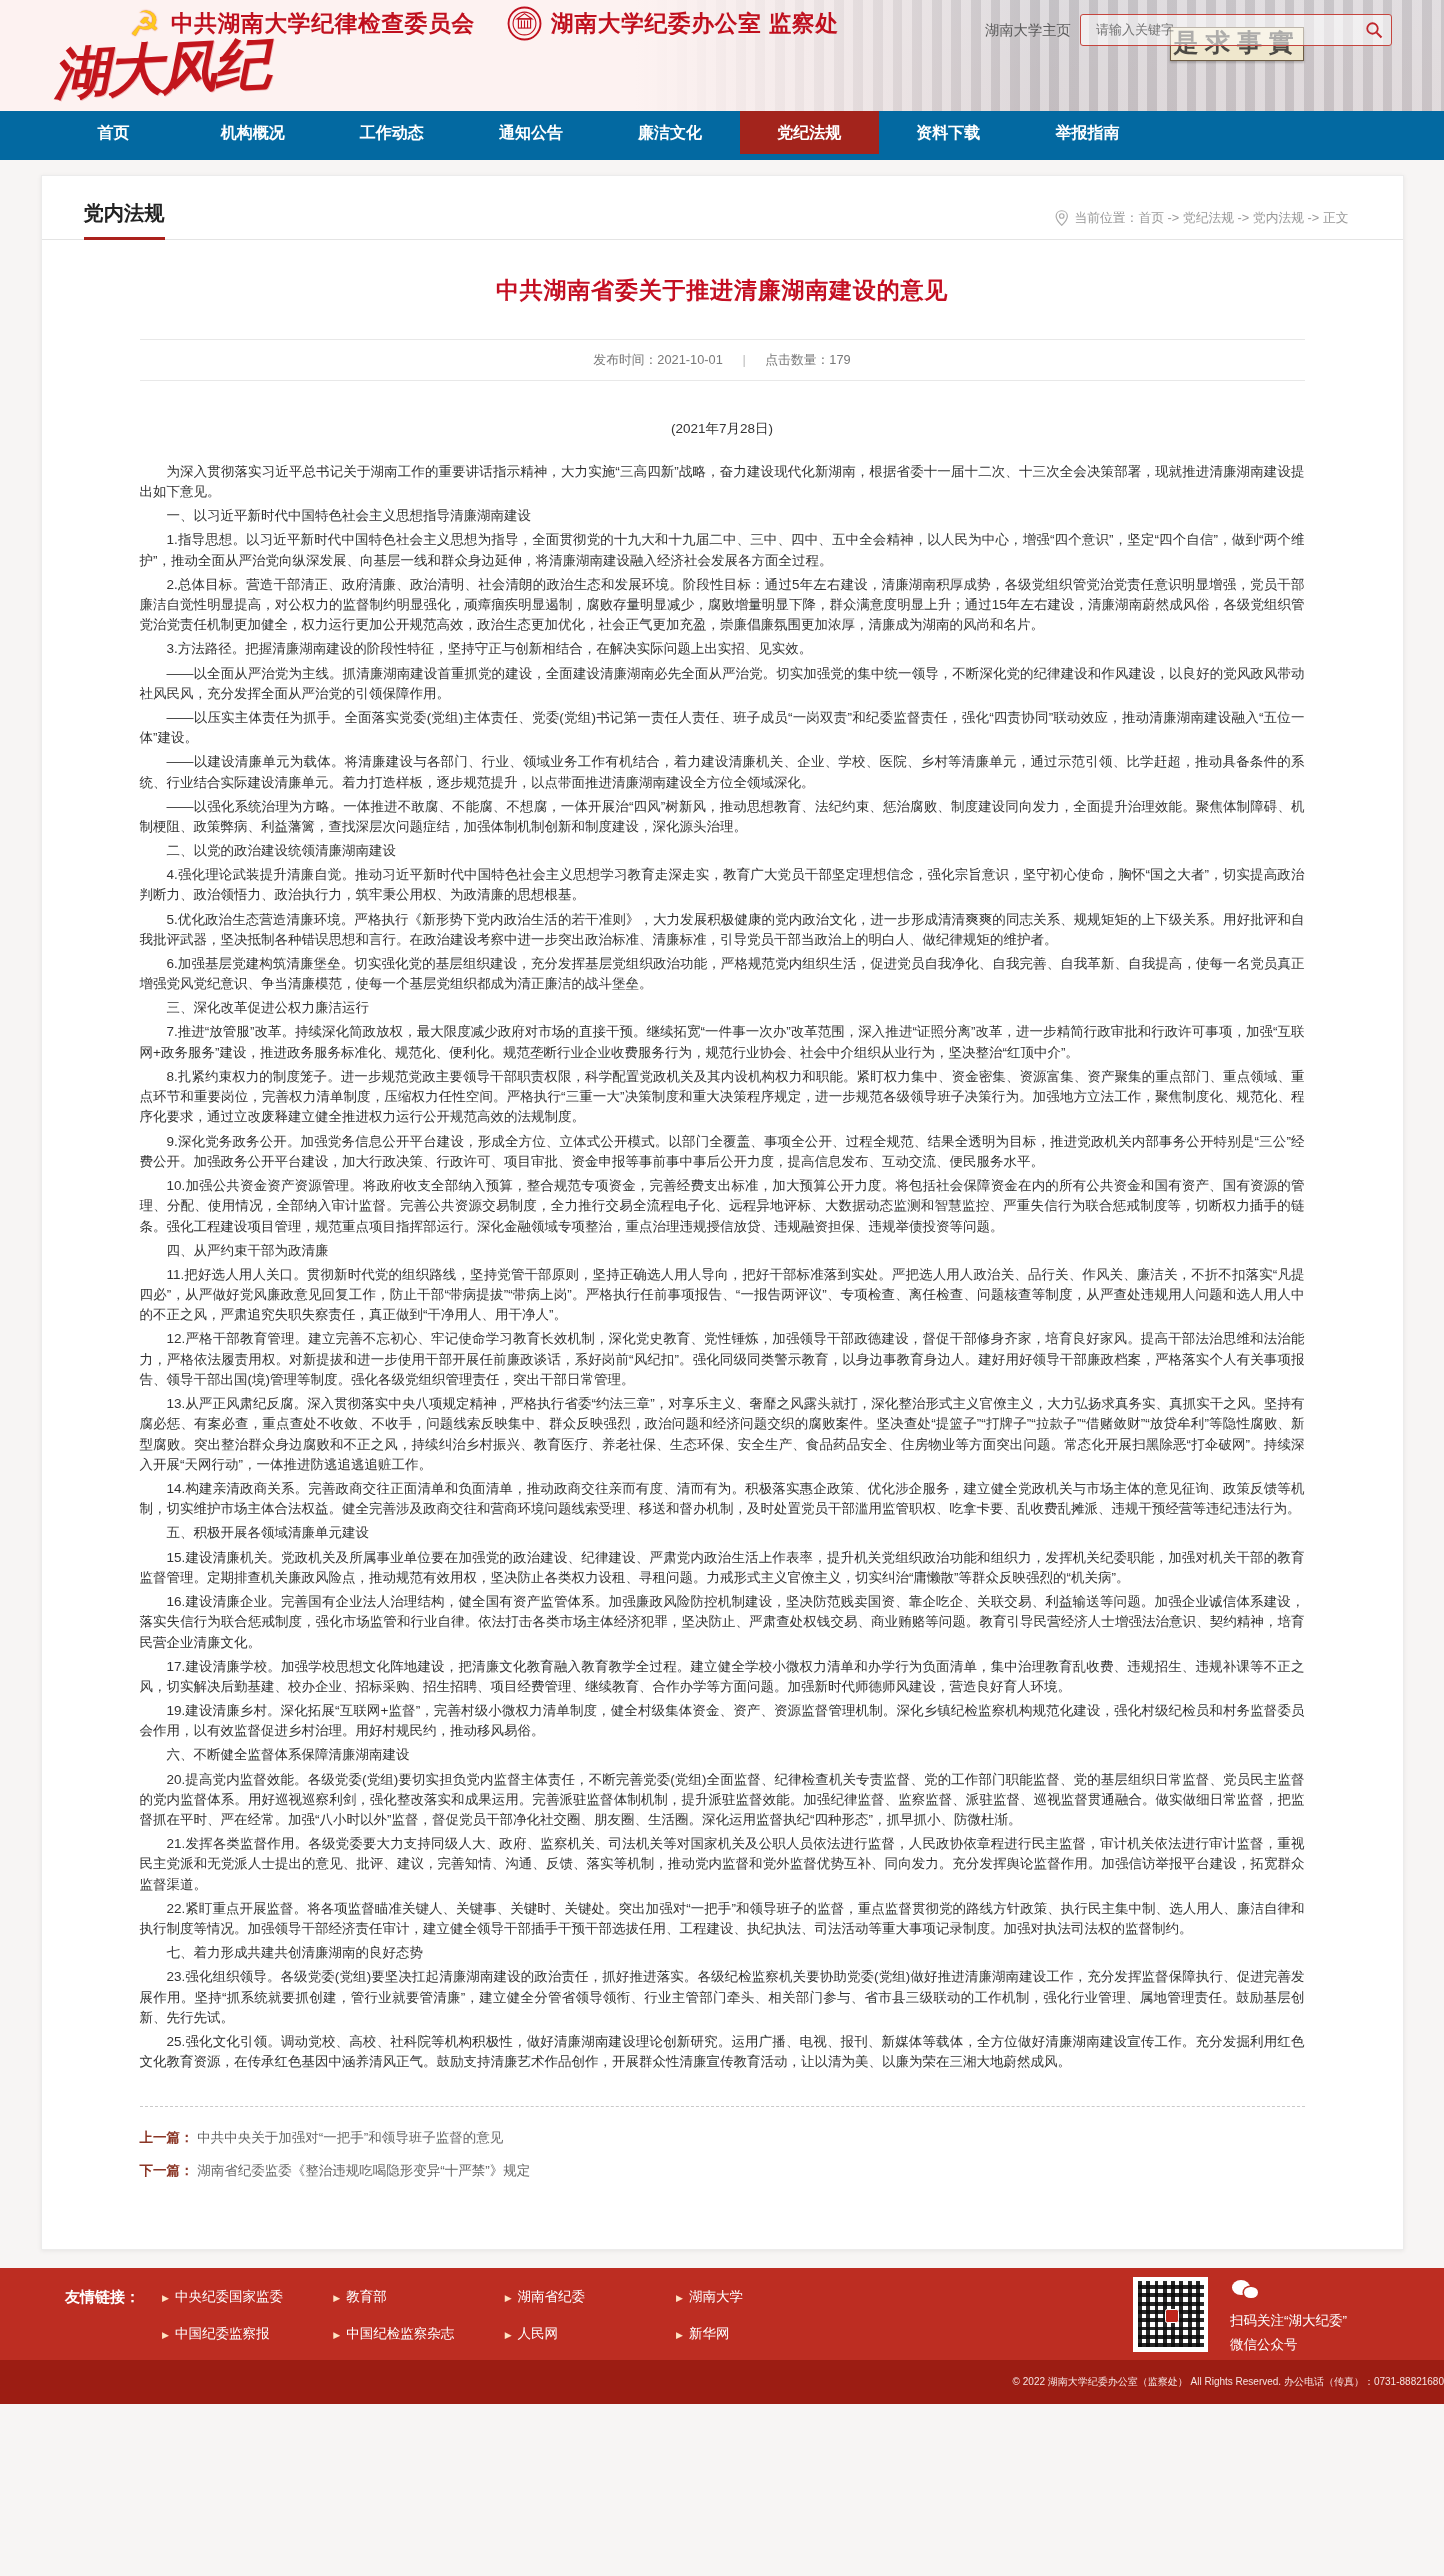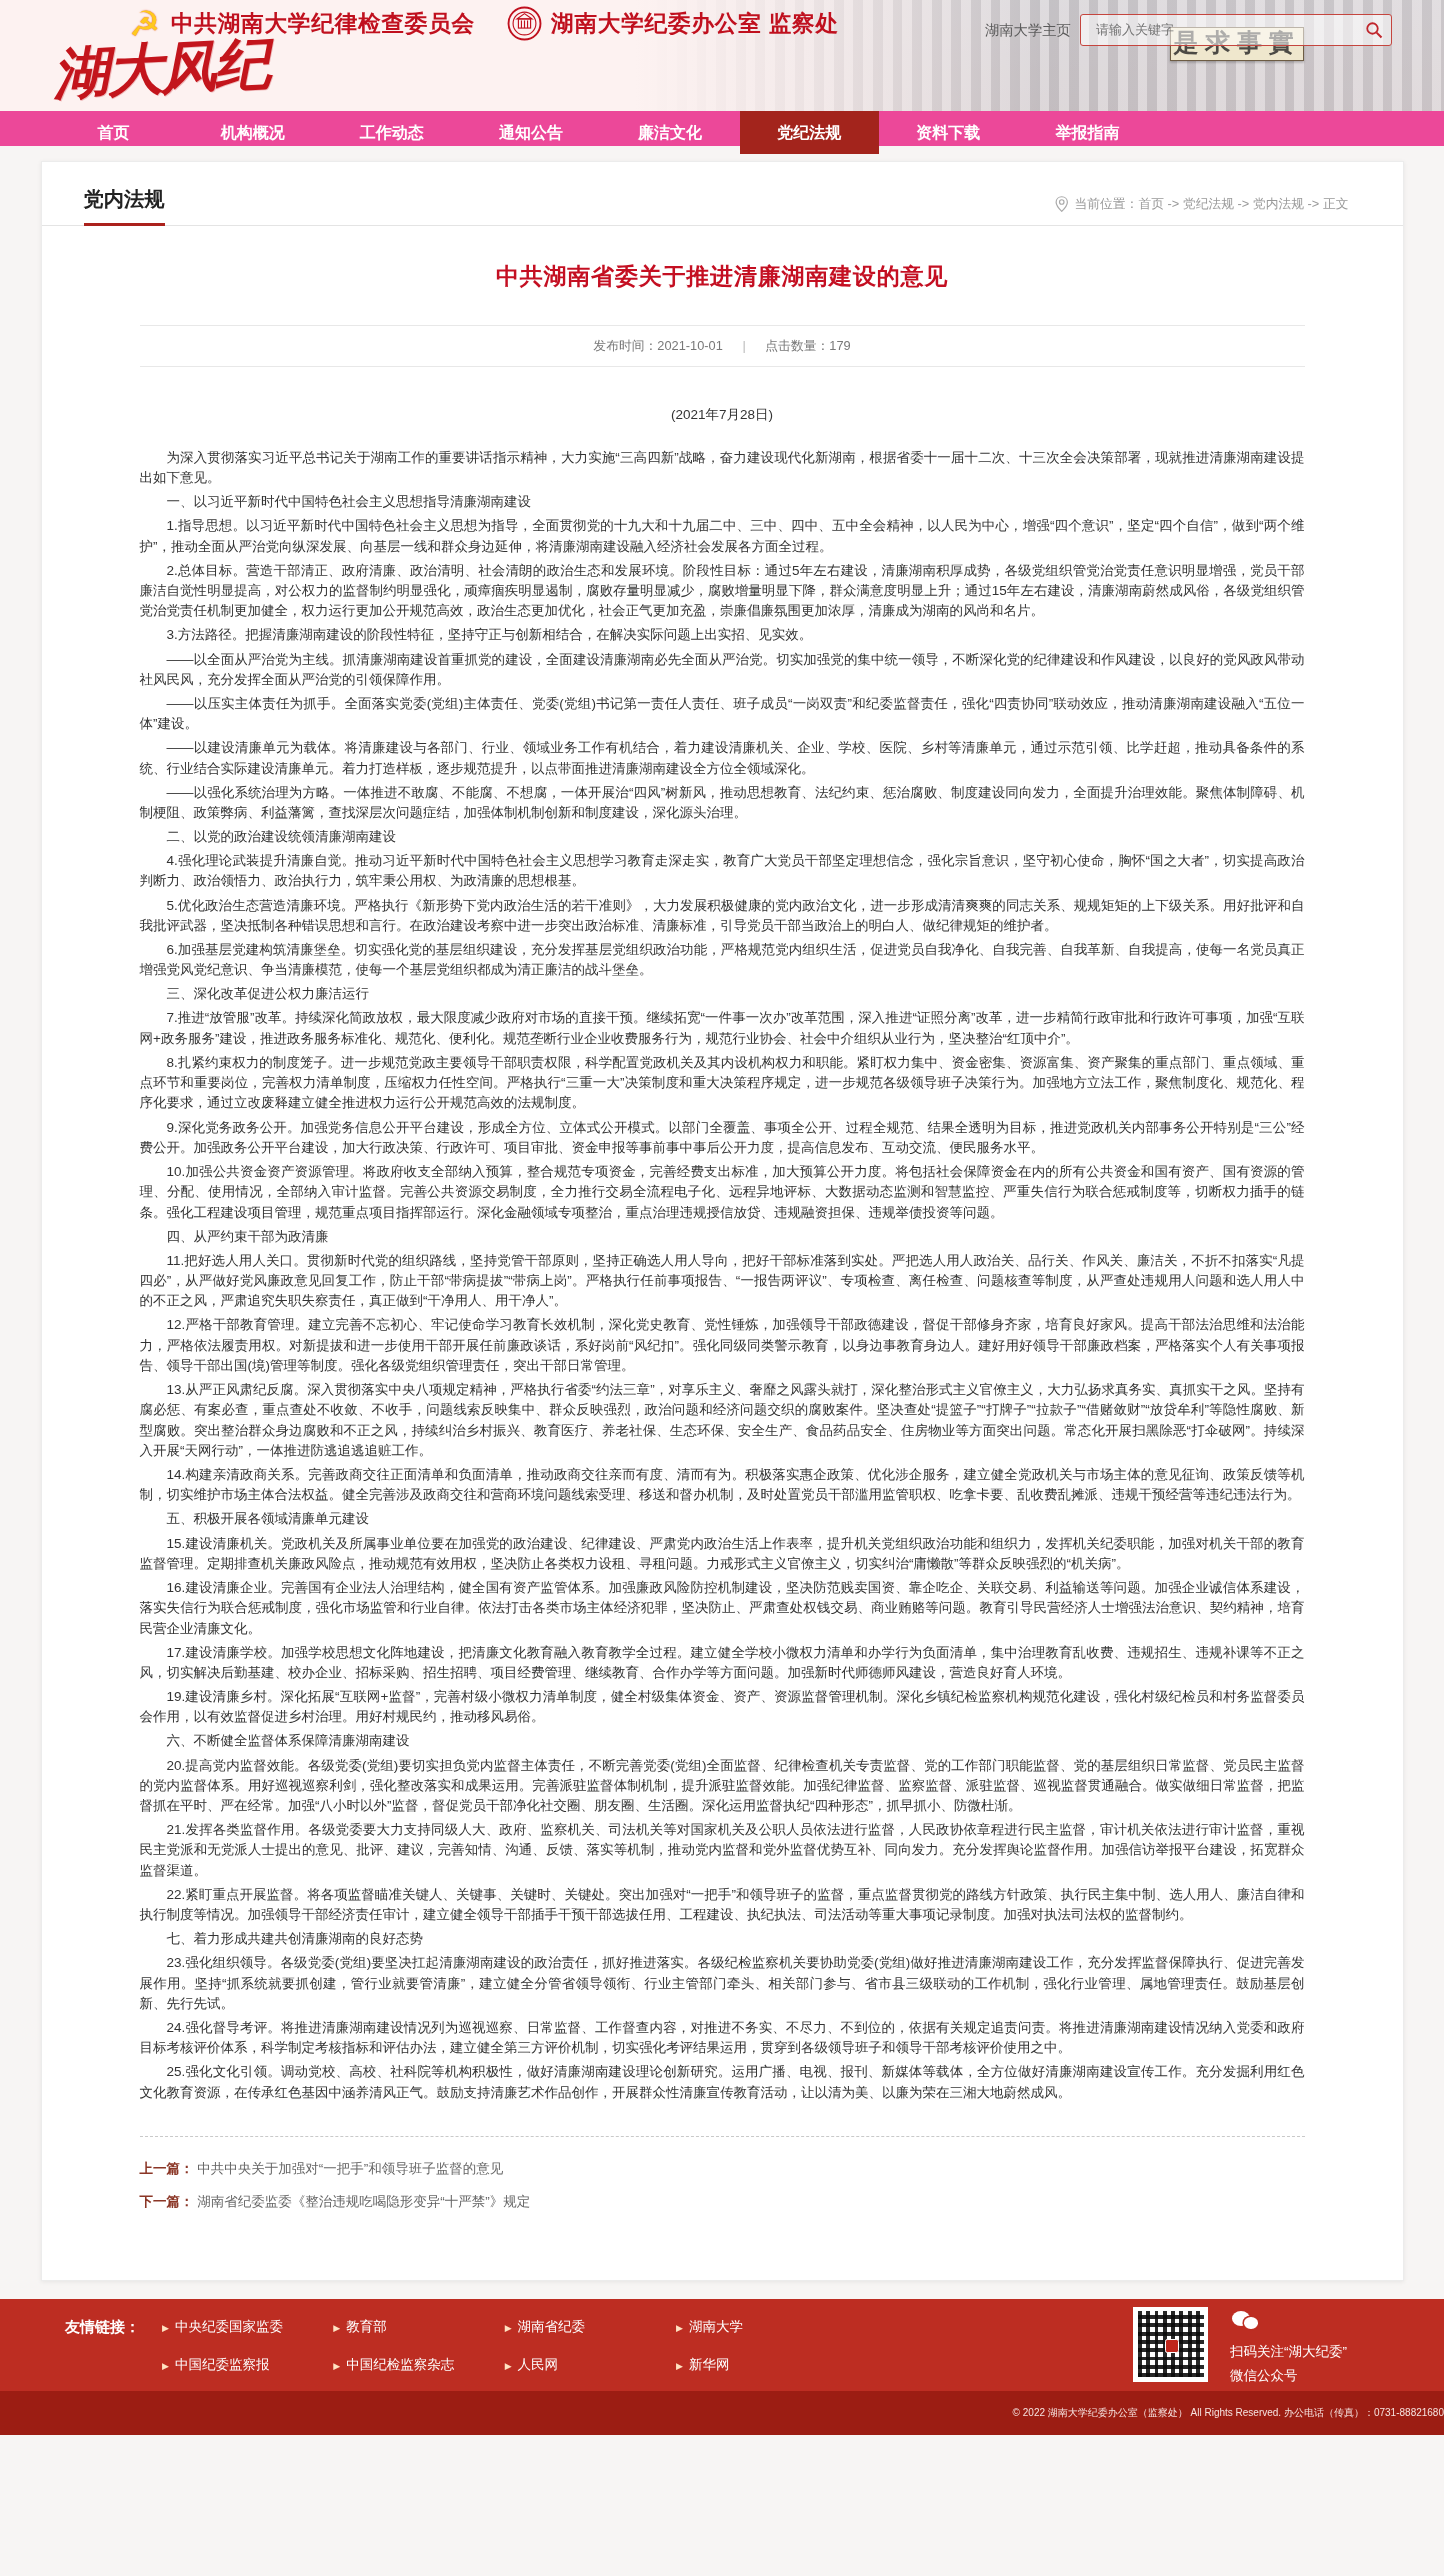--- a/index.html
+++ b/index.html
@@ -25,21 +25,21 @@
     font-style:italic;font-weight:bold;font-size:56px;color:#c3151c;transform:rotate(-3deg);
     letter-spacing:-2.3px;text-shadow:0.8px 0.8px 0 rgba(195,21,28,.25);}
   .home-link{position:absolute;top:21px;left:985px;z-index:3;font-size:14.3px;color:#5a5a5a;cursor:pointer;}
   .search-box{position:absolute;top:13.5px;left:1080px;z-index:3;width:310px;height:30px;background:rgba(255,255,255,.55);
     border:0.8px solid #c5453e;border-radius:3px;display:flex;align-items:center;}
   .search-input{flex:1;border:none;background:transparent;outline:none;padding:0 15px;
     font-size:13px;color:#555;font-family:inherit;}
   .search-btn{width:35px;height:30px;border:none;background:transparent;cursor:pointer;line-height:0;}
 
   
-  .nav{height:35px;background:#ec4899;}
+  .nav{height:49px;background:#0369a1;}
   .nav-inner{display:flex;width:1113px;margin-left:44px;height:43px;}
   .nav-item{flex:1;text-align:center;line-height:43px;color:#fff;font-size:16px;font-weight:bold;cursor:pointer;}
   .nav-item.active{background:#a3241c;}
 
   
   .card{width:1361px;margin:15px auto 0;background:#fff;border:0.8px solid #ececec;
     box-shadow:0 0.8px 4.5px rgba(0,0,0,.07);padding-bottom:54px;}
   .section-row{display:flex;justify-content:space-between;align-items:flex-end;padding:22.6px 54px 12px 42px;}
   .section-title{font-size:20.3px;font-weight:bold;color:#222;}
   .breadcrumb{display:flex;align-items:center;color:#999;font-size:12.8px;}
@@ -240,21 +240,20 @@
         <p>20.提高党内监督效能。各级党委(党组)要切实担负党内监督主体责任，不断完善党委(党组)全面监督、纪律检查机关专责监督、党的工作部门职能监督、党的基层组织日常监督、党员民主监督的党内监督体系。用好巡视巡察利剑，强化整改落实和成果运用。完善派驻监督体制机制，提升派驻监督效能。加强纪律监督、监察监督、派驻监督、巡视监督贯通融合。做实做细日常监督，把监督抓在平时、严在经常。加强“八小时以外”监督，督促党员干部净化社交圈、朋友圈、生活圈。深化运用监督执纪“四种形态”，抓早抓小、防微杜渐。</p>
 
         <p>21.发挥各类监督作用。各级党委要大力支持同级人大、政府、监察机关、司法机关等对国家机关及公职人员依法进行监督，人民政协依章程进行民主监督，审计机关依法进行审计监督，重视民主党派和无党派人士提出的意见、批评、建议，完善知情、沟通、反馈、落实等机制，推动党内监督和党外监督优势互补、同向发力。充分发挥舆论监督作用。加强信访举报平台建设，拓宽群众监督渠道。</p>
 
         <p>22.紧盯重点开展监督。将各项监督瞄准关键人、关键事、关键时、关键处。突出加强对“一把手”和领导班子的监督，重点监督贯彻党的路线方针政策、执行民主集中制、选人用人、廉洁自律和执行制度等情况。加强领导干部经济责任审计，建立健全领导干部插手干预干部选拔任用、工程建设、执纪执法、司法活动等重大事项记录制度。加强对执法司法权的监督制约。</p>
 
         <p class="sec">七、着力形成共建共创清廉湖南的良好态势</p>
 
         <p>23.强化组织领导。各级党委(党组)要坚决扛起清廉湖南建设的政治责任，抓好推进落实。各级纪检监察机关要协助党委(党组)做好推进清廉湖南建设工作，充分发挥监督保障执行、促进完善发展作用。坚持“抓系统就要抓创建，管行业就要管清廉”，建立健全分管省领导领衔、行业主管部门牵头、相关部门参与、省市县三级联动的工作机制，强化行业管理、属地管理责任。鼓励基层创新、先行先试。</p>
 
-        <p>24.强化督导考评。将推进清廉湖南建设情况列为巡视巡察、日常监督、工作督查内容，对推进不务实、不尽力、不到位的，依据有关规定追责问责。将推进清廉湖南建设情况纳入党委和政府目标考核评价体系，科学制定考核指标和评估办法，建立健全第三方评价机制，切实强化考评结果运用，贯穿到各级领导班子和领导干部考核评价使用之中。</p>
 
         <p>25.强化文化引领。调动党校、高校、社科院等机构积极性，做好清廉湖南建设理论创新研究。运用广播、电视、报刊、新媒体等载体，全方位做好清廉湖南建设宣传工作。充分发掘利用红色文化教育资源，在传承红色基因中涵养清风正气。鼓励支持清廉艺术作品创作，开展群众性清廉宣传教育活动，让以清为美、以廉为荣在三湘大地蔚然成风。</p>
 
     </div>
   </div>
 
   <div class="pager">
     <div class="pager-row">
       <span class="pager-label">上一篇：</span>
       <span class="pager-link">中共中央关于加强对“一把手”和领导班子监督的意见</span>

